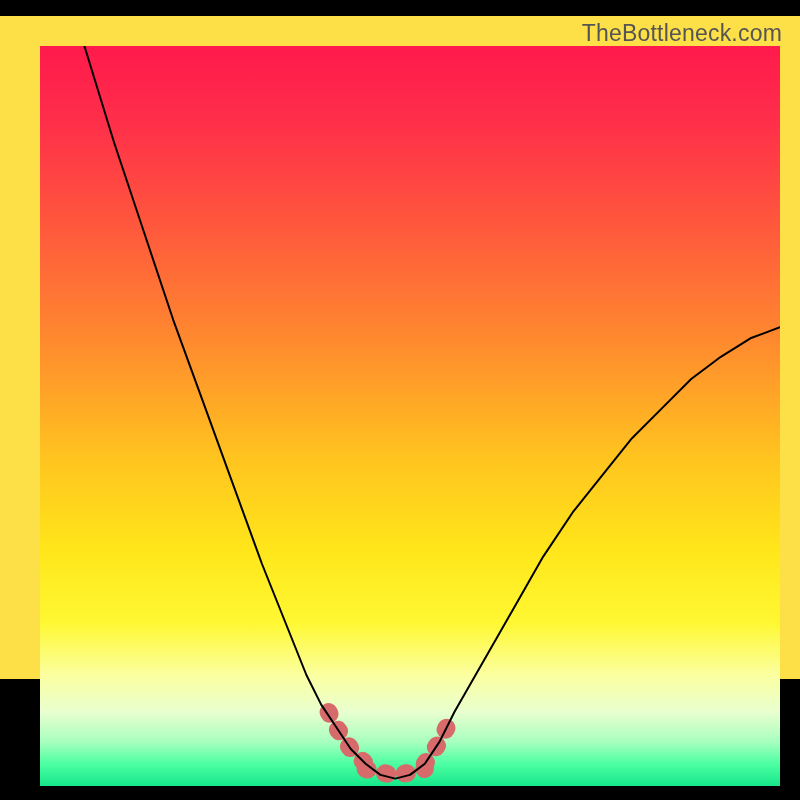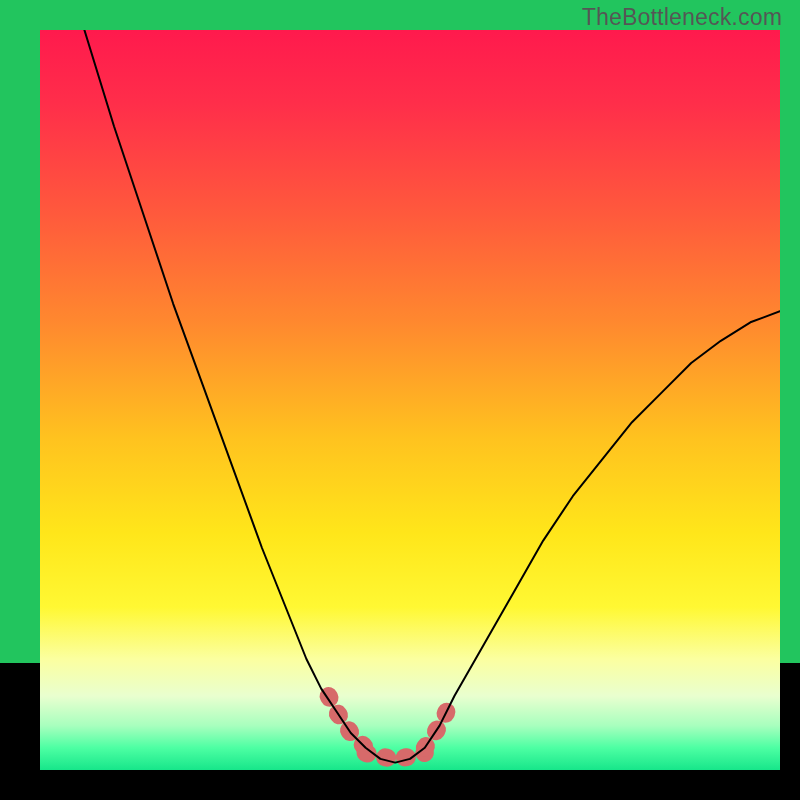--- a/index.html
+++ b/index.html
@@ -8,21 +8,22 @@
     width: 800px;
     height: 800px;
     overflow: hidden;
     background: #000;
     font-family: Arial, Helvetica, sans-serif;
   }
   .frame {
     position: relative;
     width: 800px;
     height: 663px;
-    background: #22c55e;
+    background: #fde047;
+    margin-top: 16px;
   }
   .plot-area {
     position: absolute;
     left: 40px;
     top: 30px;
     width: 740px;
     height: 740px;
     overflow: hidden;
   }
   .gradient-bg {

